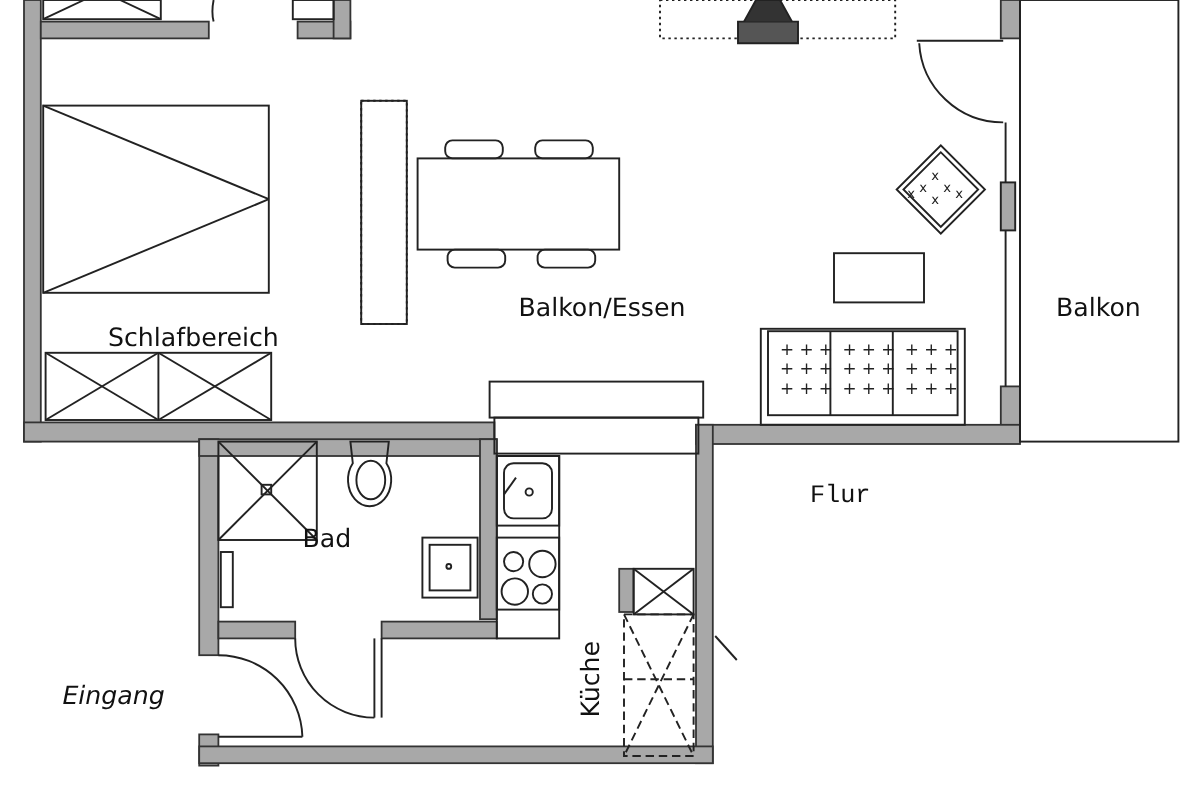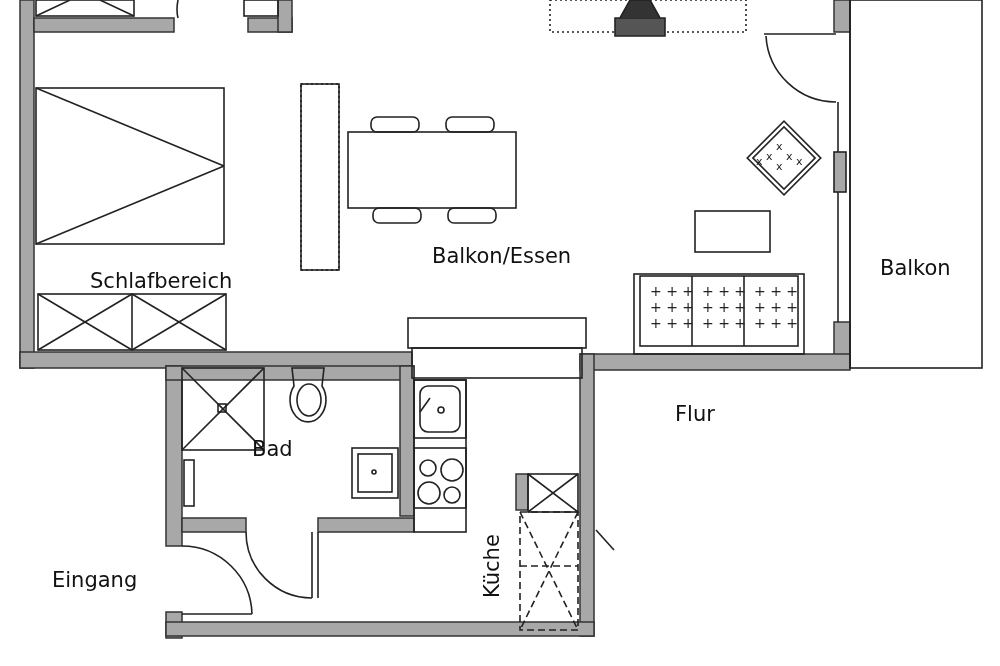--- a/index.html
+++ b/index.html
@@ -151,17 +151,17 @@
       <text x="766" y="160">x</text>
       <text x="786" y="160">x</text>
     <text x="776" y="170">x</text>
       <text x="756" y="165">x</text>
       <text x="796" y="165">x</text>
   </g>
 </svg>
 
 <div class="label" style="left:90px;top:269px;">Schlafbereich</div>
 <div class="label" style="left:432px;top:244px;">Balkon/Essen</div>
-<div class="label" style="left:880px;top:256px;">Balkon</div>
-<div class="label" style="left:675px;top:402px;">Flur</div>
+<div class="label" style="left:880px;top:244px;">Balkon</div>
+<div class="label" style="left:675px;top:402px;font-family:Liberation Mono, monospace;">Flur</div>
 <div class="label" style="left:252px;top:437px;">Bad</div>
-<div class="label" style="left:52px;top:568px;">Eingang</div>
+<div class="label" style="left:52px;top:568px;font-style:italic;">Eingang</div>
 <div class="label rot" style="left:480px;top:598px;">Küche</div>
 
 </body></html>

